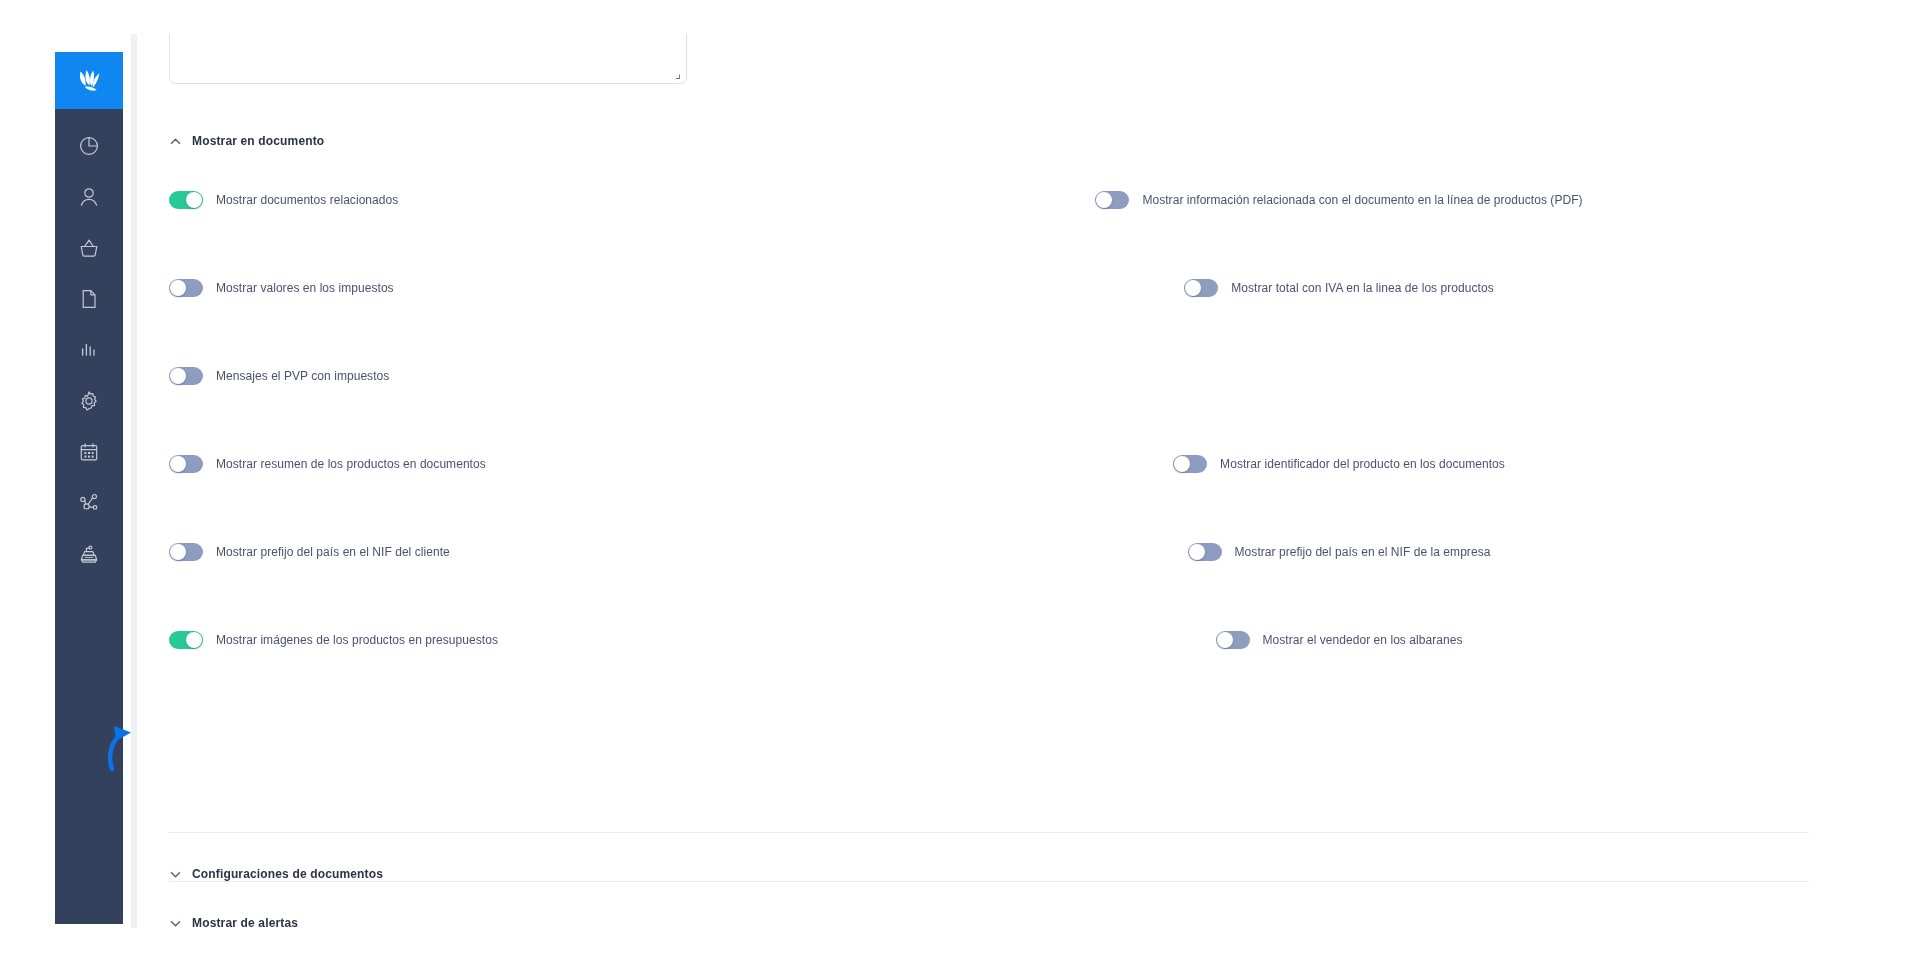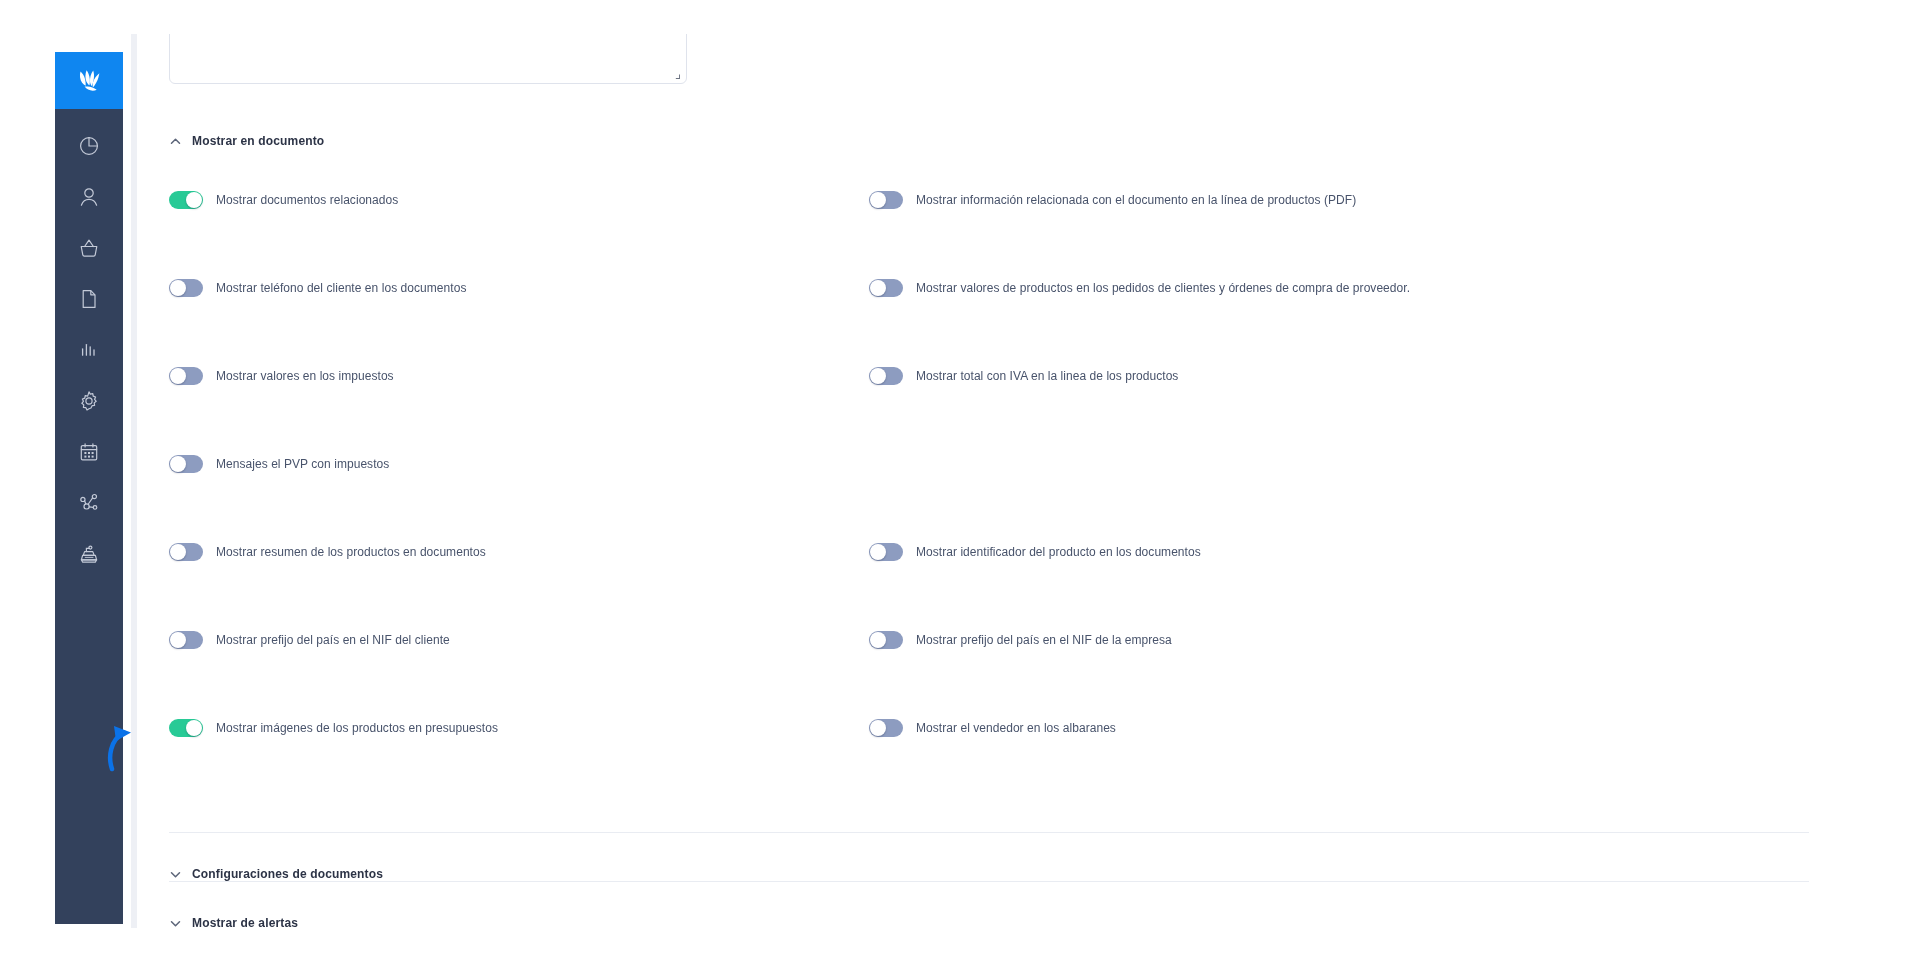--- a/index.html
+++ b/index.html
@@ -147,21 +147,21 @@
     align-items: flex-start;
   }
 
   .cell {
     display: flex;
     align-items: center;
     gap: 13px;
     padding-top: 9px;
   }
   .cell.left  { width: 700px; flex: 0 0 700px; }
-  .cell.right { flex: 1 1 auto; }
+  .cell.right { flex: 1 1 auto; justify-content: center; }
 
   .switch {
     position: relative;
     width: 34px;
     height: 18px;
     border-radius: 9px;
     flex: 0 0 auto;
     cursor: pointer;
     transition: background .15s;
   }
@@ -370,34 +370,20 @@
           <span class="switch-label">Mostrar documentos relacionados</span>
         </div>
         <div class="cell right">
           <div class="switch off">
             <span class="knob"></span>
           </div>
           <span class="switch-label">Mostrar información relacionada con el documento en la línea de productos (PDF)</span>
         </div>
       </div>
 
-      <div class="grid-row">
-        <div class="cell left">
-          <div class="switch off">
-            <span class="knob"></span>
-          </div>
-          <span class="switch-label">Mostrar teléfono del cliente en los documentos</span>
-        </div>
-        <div class="cell right">
-          <div class="switch off">
-            <span class="knob"></span>
-          </div>
-          <span class="switch-label">Mostrar valores de productos en los pedidos de clientes y órdenes de compra de proveedor.</span>
-        </div>
-      </div>
 
       <div class="grid-row">
         <div class="cell left">
           <div class="switch off">
             <span class="knob"></span>
           </div>
           <span class="switch-label">Mostrar valores en los impuestos</span>
         </div>
         <div class="cell right">
           <div class="switch off">

